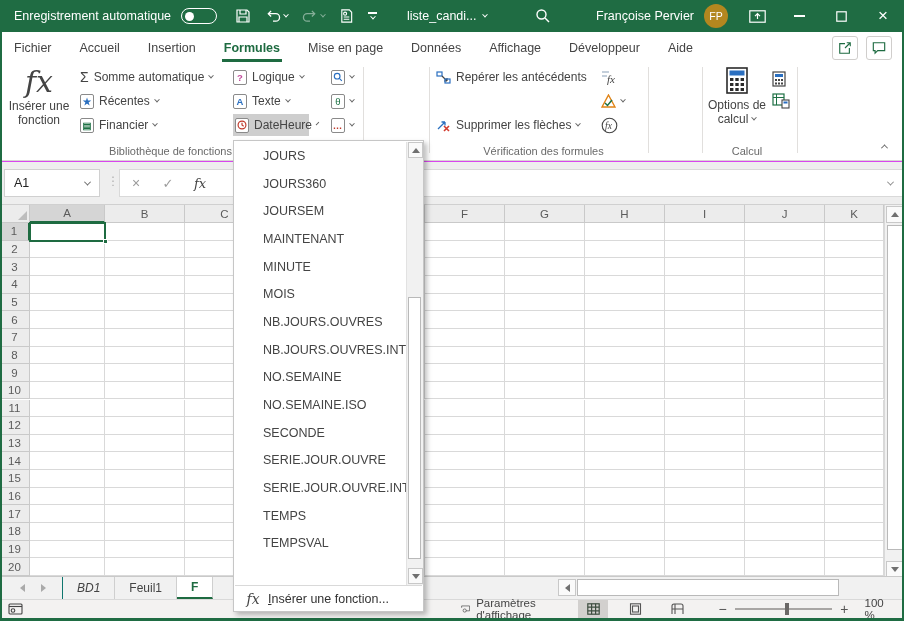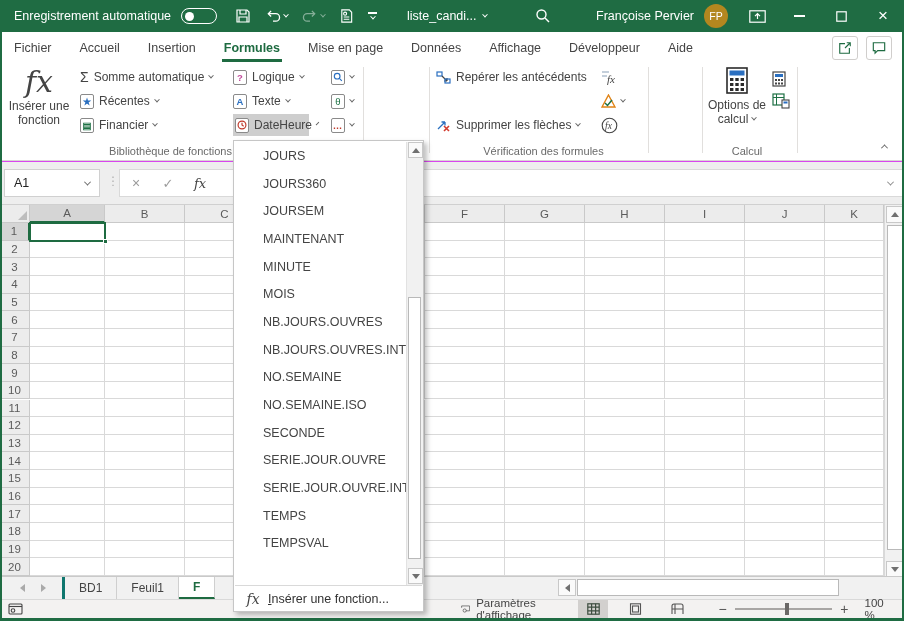--- a/index.html
+++ b/index.html
@@ -84,21 +84,21 @@
   .tri.up   { border-left:4px solid transparent; border-right:4px solid transparent; border-bottom:5px solid #707070; }
   .tri.down { border-left:4px solid transparent; border-right:4px solid transparent; border-top:5px solid #707070; }
   .tri.left { border-top:4px solid transparent; border-bottom:4px solid transparent; border-right:5px solid #707070; }
   .tri.right{ border-top:4px solid transparent; border-bottom:4px solid transparent; border-left:5px solid #707070; }
 
   
   .tabbar { left:0; top:576px; width:904px; height:23px; background:#f1f1f1; border-top:1px solid #c9c9c9;
             display:flex; align-items:stretch; font-size:12px; color:#444; }
   .navarrows { display:flex; align-items:center; gap:16px; padding:0 16px 0 20px; color:#9d9d9d; }
   .stab { display:flex; align-items:center; padding:0 14px; border-right:1px solid #cfcfcf; }
-  .stab:first-of-type { border-left:3px solid #0f766e; }
+  .stab:first-of-type { border-left:1px solid #0f766e;font-style:italic; }
   .stab.active { background:#fff; color:#1e6b41; font-weight:bold; border-bottom:2px solid #1e6b41; }
   .hscroll { position:absolute; left:556px; top:577px; width:348px; height:22px; }
   .hthumb { position:absolute; top:2px; height:17px; background:#fff; border:1px solid #b9b9b9; }
 
   
   .statusbar { left:0; top:599px; width:904px; height:19px; background:#f3f2f1; border-top:1px solid #d9d9d9;
                display:flex; align-items:center; font-size:11.5px; color:#444; }
   .viewbtn { width:30px; height:19px; display:flex; align-items:center; justify-content:center; }
   .viewbtn.sel { background:#d2d0ce; }
   .greenedge { background:#1f6c43; }

